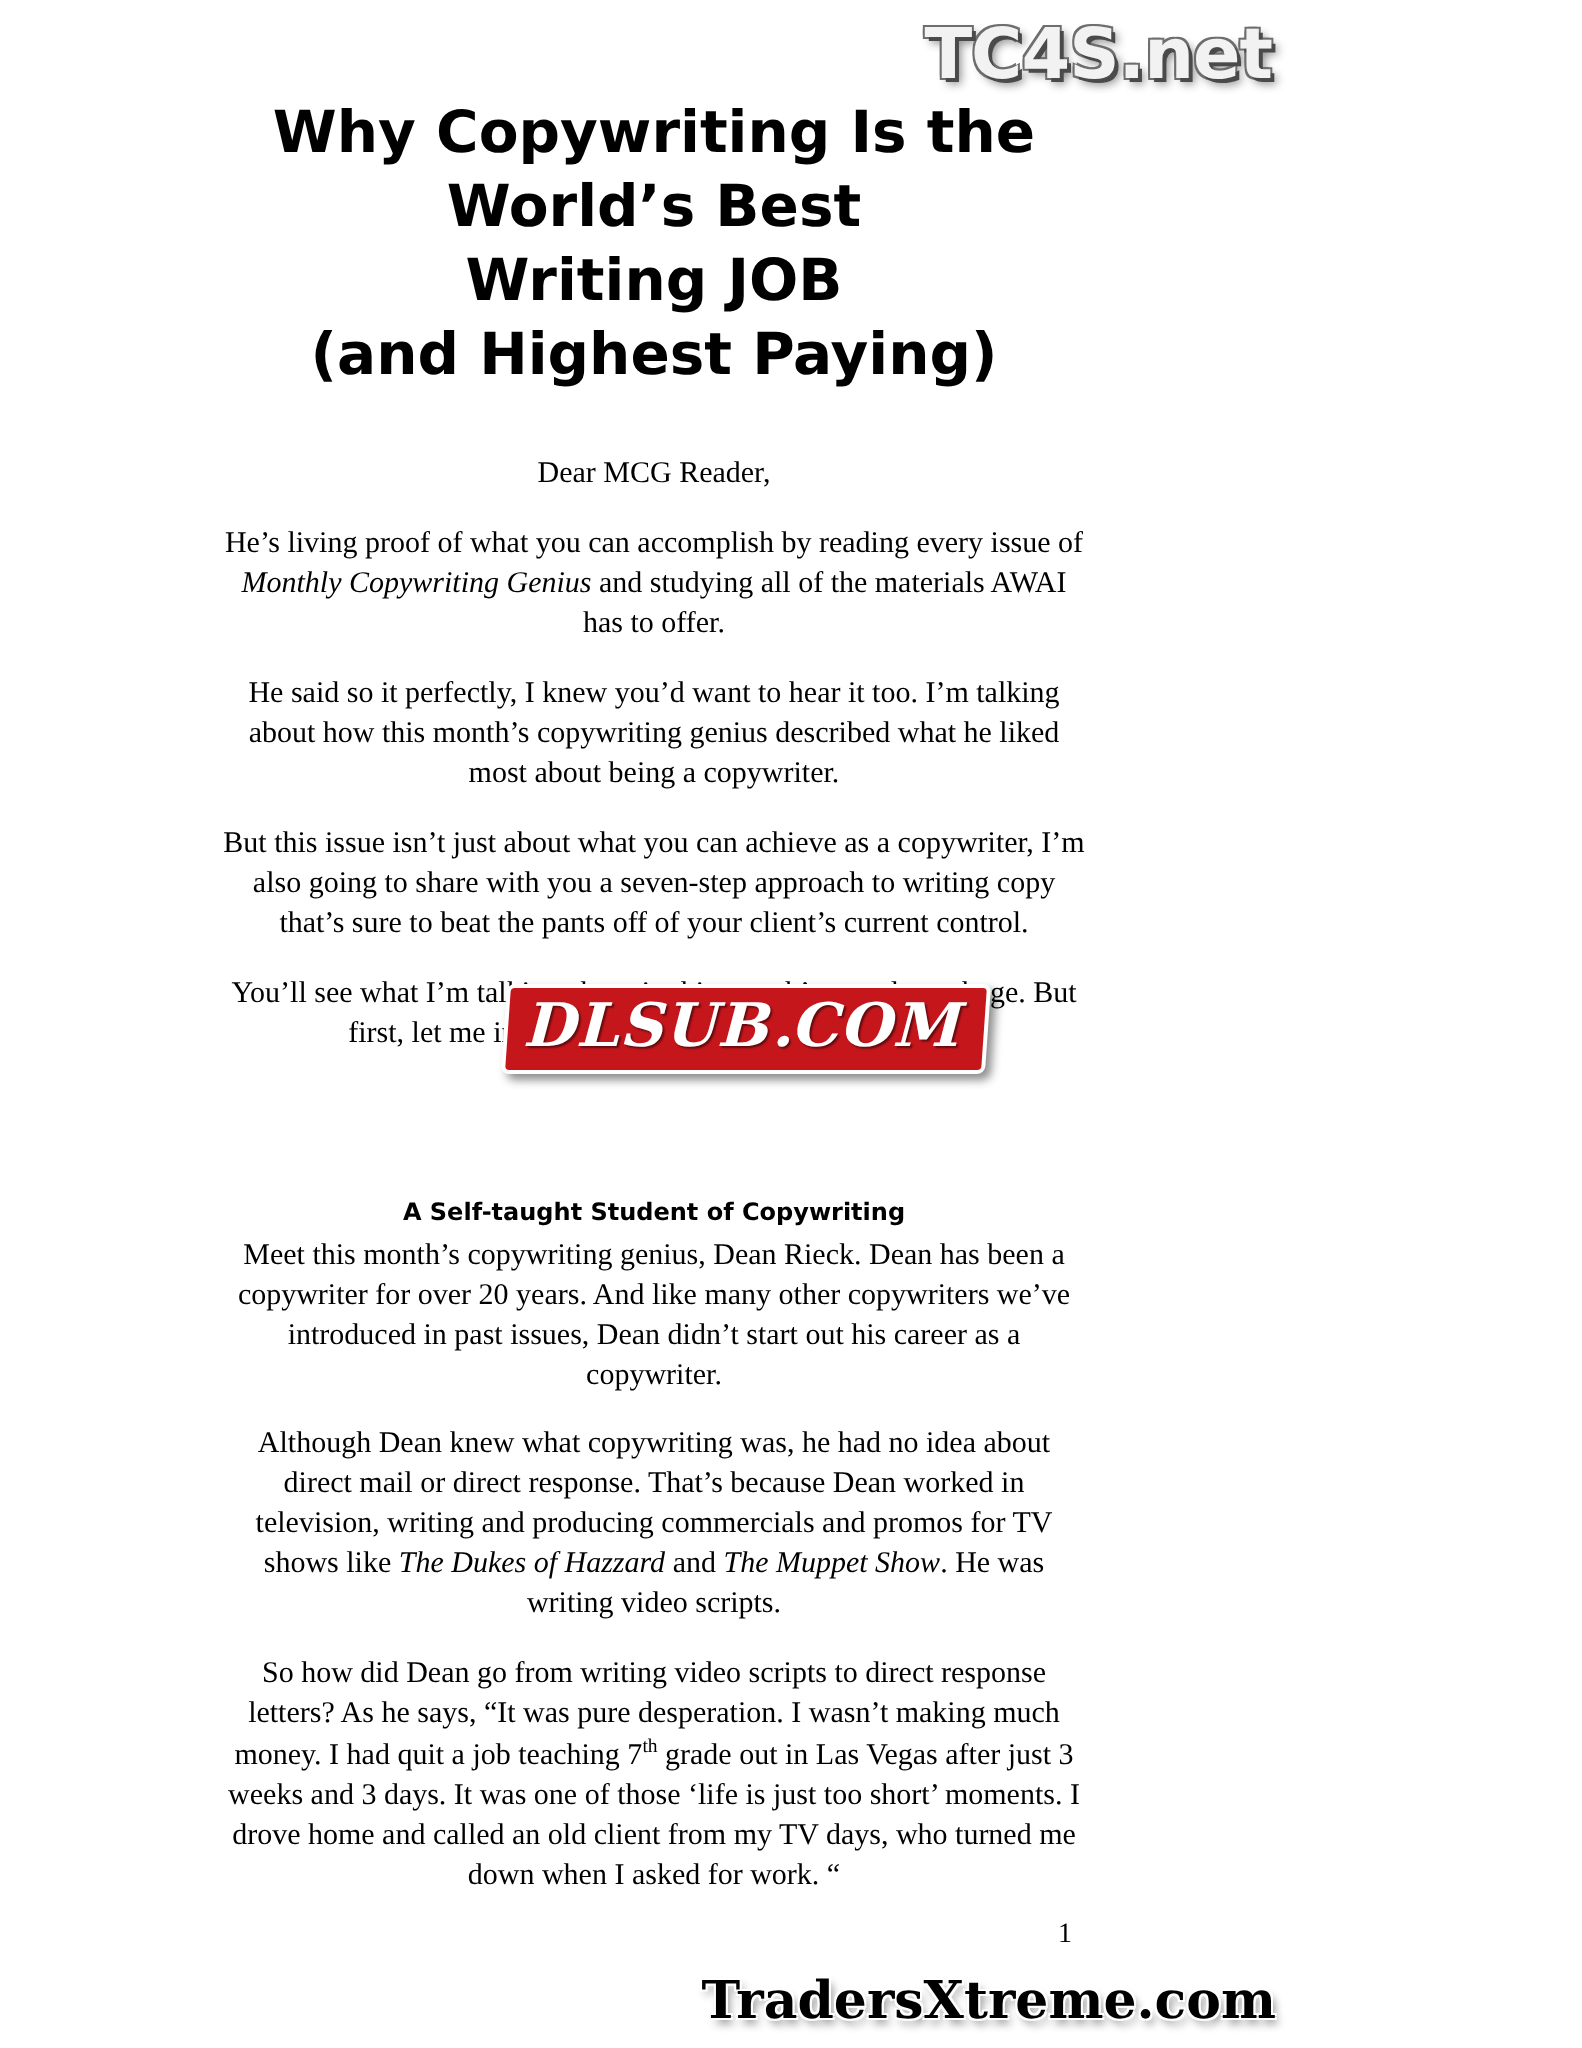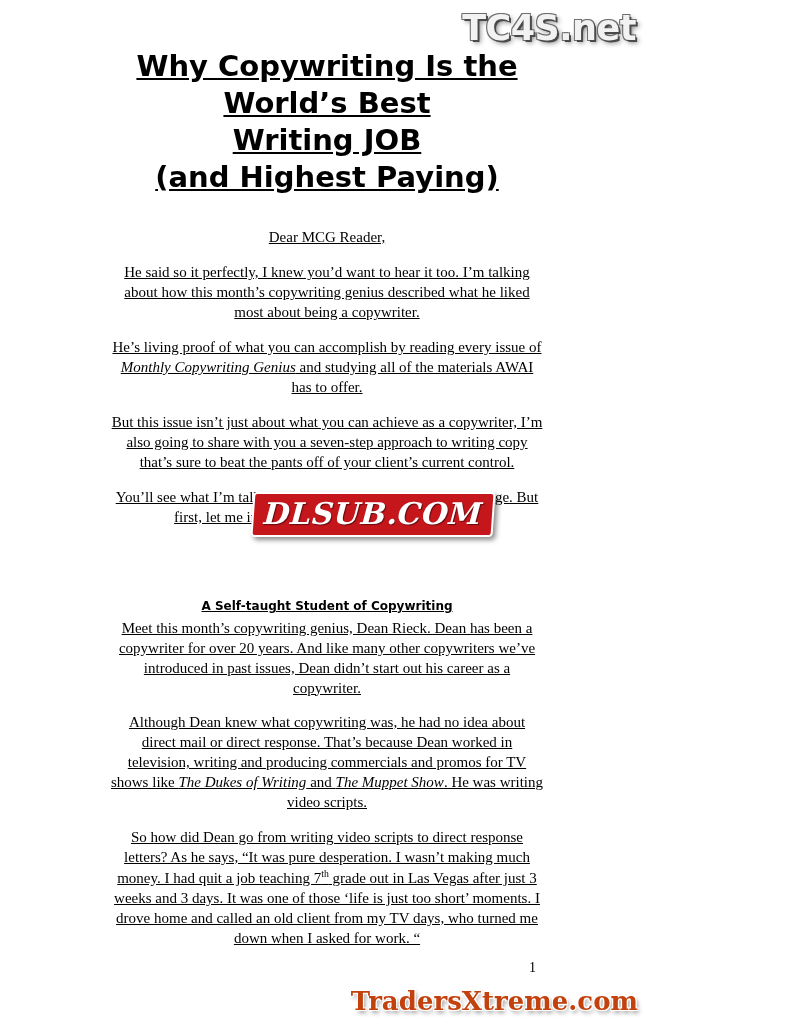--- a/index.html
+++ b/index.html
@@ -15,21 +15,20 @@
     color: #000000;
     overflow: hidden;
   }
 
   .page {
     position: relative;
     width: 654px;
     height: 1024px;
     box-sizing: border-box;
     padding: 0 110px;
-    text-decoration: underline;
   }
 
   
   .wm-top {
     position: absolute;
     top: 8px;
     right: 18px;
     font-family: "DejaVu Sans", sans-serif;
     font-weight: bold;
     font-size: 35px;
@@ -64,21 +63,21 @@
     z-index: 40;
   }
 
   .wm-bottom {
     position: absolute;
     bottom: 8px;
     right: 16px;
     font-family: "DejaVu Serif", serif;
     font-weight: bold;
     font-size: 26px;
-    color: #c2410c;
+    color: #000000;
     text-shadow:
       1px 1px 0 #ffffff,
       -1px -1px 0 #ffffff,
       1px -1px 0 #ffffff,
       -1px 1px 0 #ffffff,
       2px 3px 4px rgba(0,0,0,0.4);
     z-index: 40;
   }
 
   
@@ -151,38 +150,38 @@
   <div class="doc-headline">
     <div>Why Copywriting Is the World’s Best</div>
     <div>Writing JOB</div>
     <div>(and Highest Paying)</div>
   </div>
 
   <div class="body-wrap">
 
     <p class="para salutation">Dear MCG Reader,</p>
 
-    <p class="para">He said so it perfectly, I knew you’d want to hear it too. I’m talking about how this month’s copywriting genius described what he liked most about being a copywriter.</p>
-
     <p class="para">
       <span>He’s living proof of what you can accomplish by reading every issue of </span><em>Monthly Copywriting Genius</em><span> and studying all of the materials AWAI has to offer.</span>
     </p>
+
+    <p class="para">He said so it perfectly, I knew you’d want to hear it too. I’m talking about how this month’s copywriting genius described what he liked most about being a copywriter.</p>
 
     <p class="para">But this issue isn’t just about what you can achieve as a copywriter, I’m also going to share with you a seven-step approach to writing copy that’s sure to beat the pants off of your client’s current control.</p>
 
     <p class="para">You’ll see what I’m talking about in this month’s sample package. But first, let me introduce you to the man who wrote it.</p>
 
     <div class="spacer-sm"></div>
 
     <h2 class="section-head">A Self-taught Student of Copywriting</h2>
 
     <p class="para">Meet this month’s copywriting genius, Dean Rieck. Dean has been a copywriter for over 20 years. And like many other copywriters we’ve introduced in past issues, Dean didn’t start out his career as a copywriter.</p>
 
     <p class="para">
-      <span>Although Dean knew what copywriting was, he had no idea about direct mail or direct response. That’s because Dean worked in television, writing and producing commercials and promos for TV shows like </span><em>The Dukes of Writing</em><span> and </span><em>The Muppet Show</em><span>. He was writing video scripts.</span>
+      <span>Although Dean knew what copywriting was, he had no idea about direct mail or direct response. That’s because Dean worked in television, writing and producing commercials and promos for TV shows like </span><em>The Dukes of Hazzard</em><span> and </span><em>The Muppet Show</em><span>. He was writing video scripts.</span>
     </p>
 
     <p class="para">
       <span>So how did Dean go from writing video scripts to direct response letters? As he says, “It was pure desperation. I wasn’t making much money. I had quit a job teaching 7</span><sup>th</sup><span> grade out in Las Vegas after just 3 weeks and 3 days. It was one of those ‘life is just too short’ moments. I drove home and called an old client from my TV days, who turned me down when I asked for work. “</span>
     </p>
 
   </div>
 
   <div class="wm-mid">DLSUB.COM</div>
 

